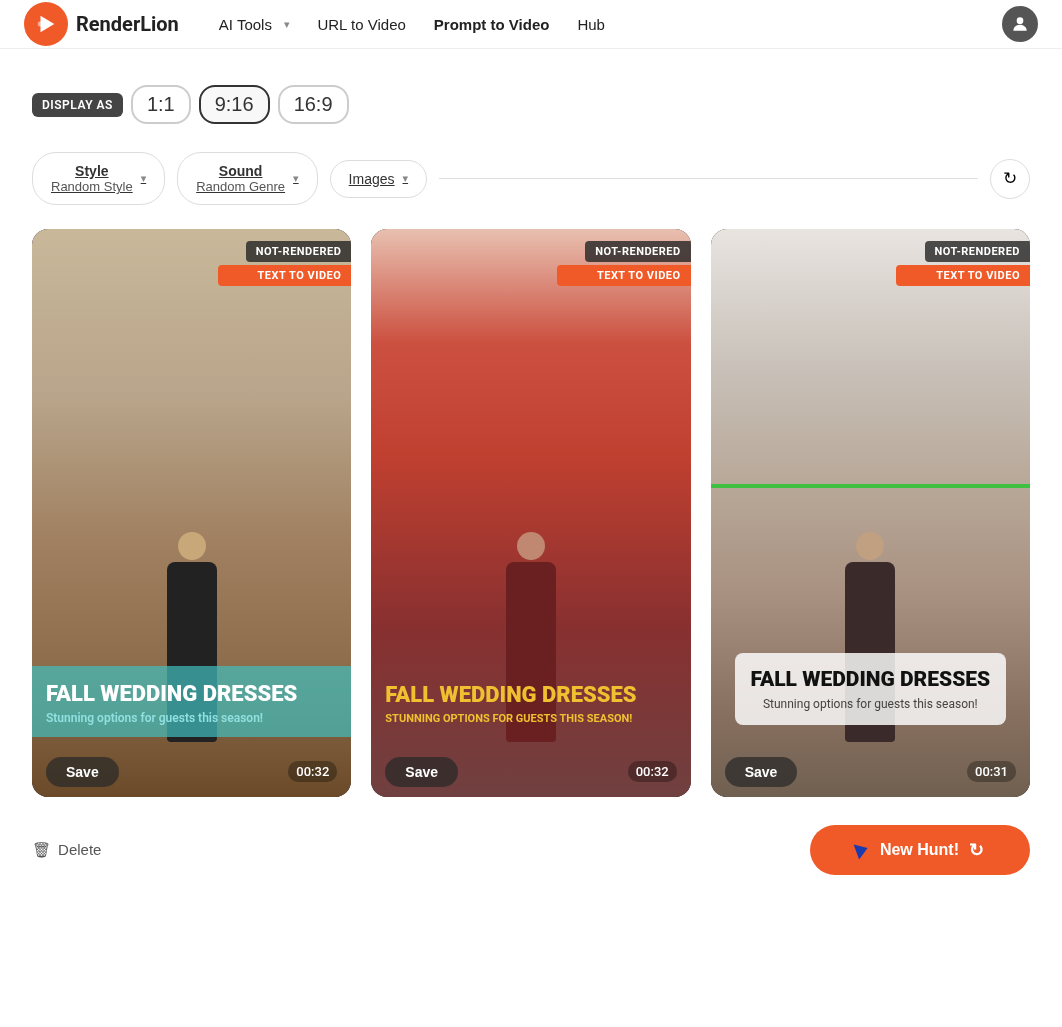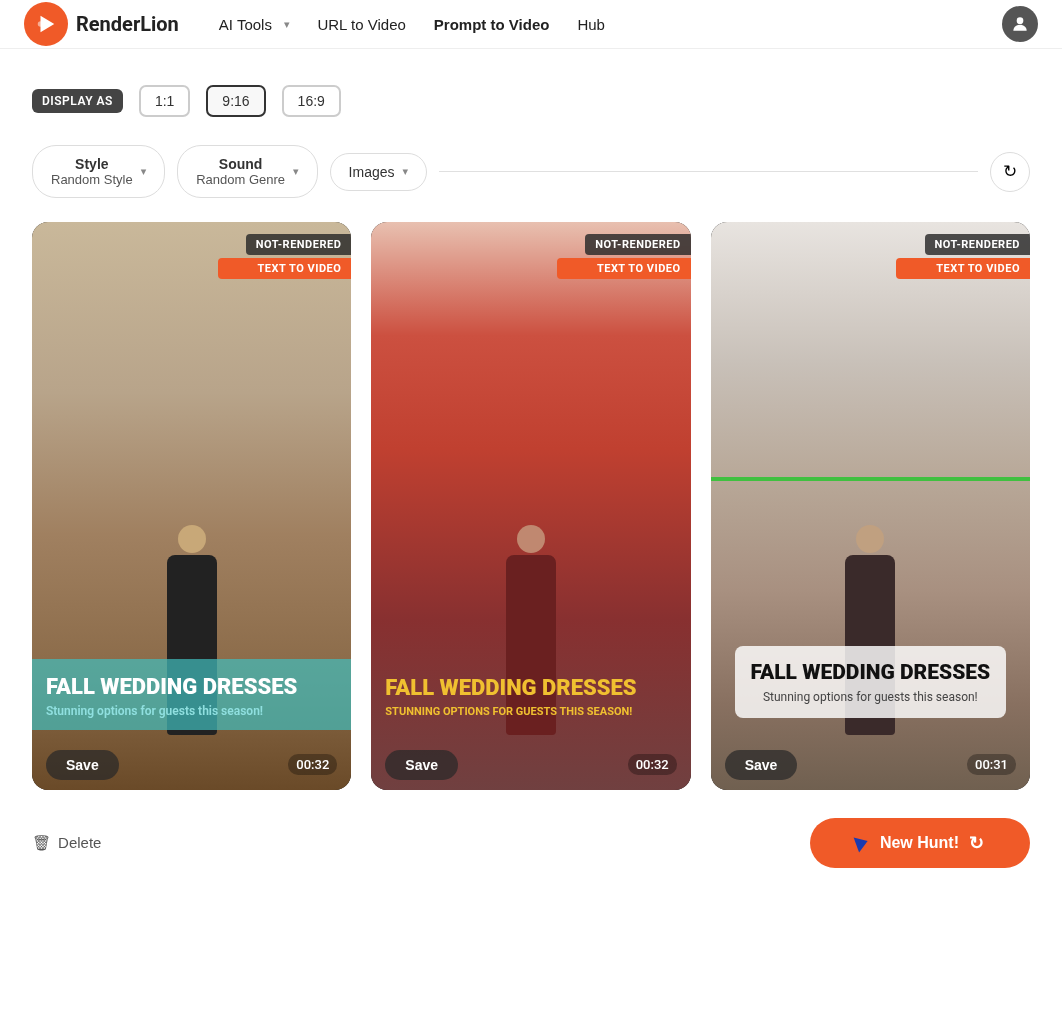--- a/index.html
+++ b/index.html
@@ -30,37 +30,37 @@
       display: flex; align-items: center; justify-content: center; cursor: pointer; border: none;
     }
     .account-btn svg { width: 20px; height: 20px; fill: #fff; }
 
     
     .main { padding: 36px 32px 40px; }
 
     
     .header-row { display: flex; align-items: center; justify-content: space-between; margin-bottom: 28px; }
     .page-title { font-size: 32px; font-weight: 700; color: #111; }
-    .display-as-row { display: flex; align-items: center; gap: 16px; }
+    .display-as-row { display: flex; align-items: center; gap: 8px; }
     .display-as-label {
       font-size: 12px; font-weight: 600; color: #fff; background: #444;
       padding: 5px 10px; border-radius: 6px; letter-spacing: 0.5px;
     }
     .aspect-btn {
-      padding: 6px 14px; border-radius: 7px; border: 2px solid #ccc;
-      background: #fff; font-size: 14px; font-weight: 500; cursor: pointer; color: #333;
+      padding: 6px 14px; border-radius: 16px; border: 2px solid #ccc;
+      background: #fff; font-size: 20px; font-weight: 500; cursor: pointer; color: #333;
     }
     .aspect-btn.active { border-color: #333; background: #f8f8f8; }
 
     
     .toolbar-row { display: flex; align-items: center; gap: 12px; margin-bottom: 24px; }
     .toolbar-btn {
       display: flex; align-items: center; gap: 6px;
       padding: 10px 18px; border-radius: 24px; border: 1.5px solid #ddd;
-      background: #fff; font-size: 14px; cursor: pointer; color: #333; font-weight: 500;
+      background: #fff; font-size: 14px; cursor: pointer; color: #333; font-weight: 500; text-decoration: underline;
     }
     .toolbar-btn .sub-label { font-size: 13px; color: #555; }
     .toolbar-btn .label { font-size: 14px; font-weight: 600; }
     .toolbar-btn .chevron-down { font-size: 11px; color: #888; margin-left: 2px; }
     .toolbar-sep { flex: 1; height: 1.5px; background: #e0e0e0; }
     .refresh-btn {
       width: 40px; height: 40px; border-radius: 50%; border: 1.5px solid #ddd;
       background: #fff; display: flex; align-items: center; justify-content: center; cursor: pointer; font-size: 17px;
     }
 

